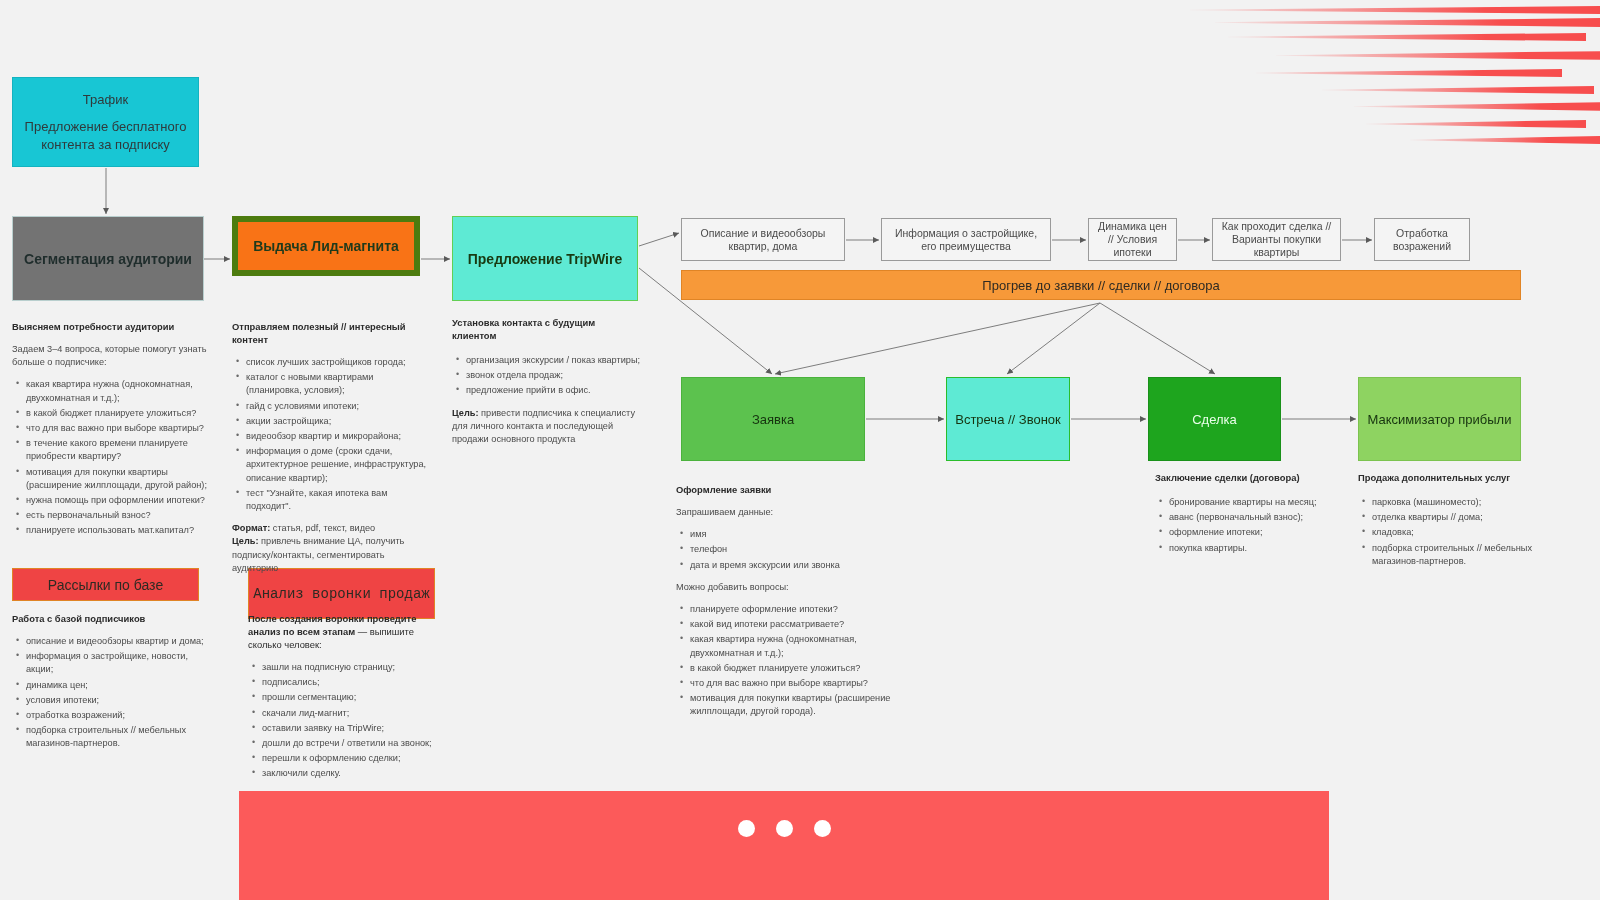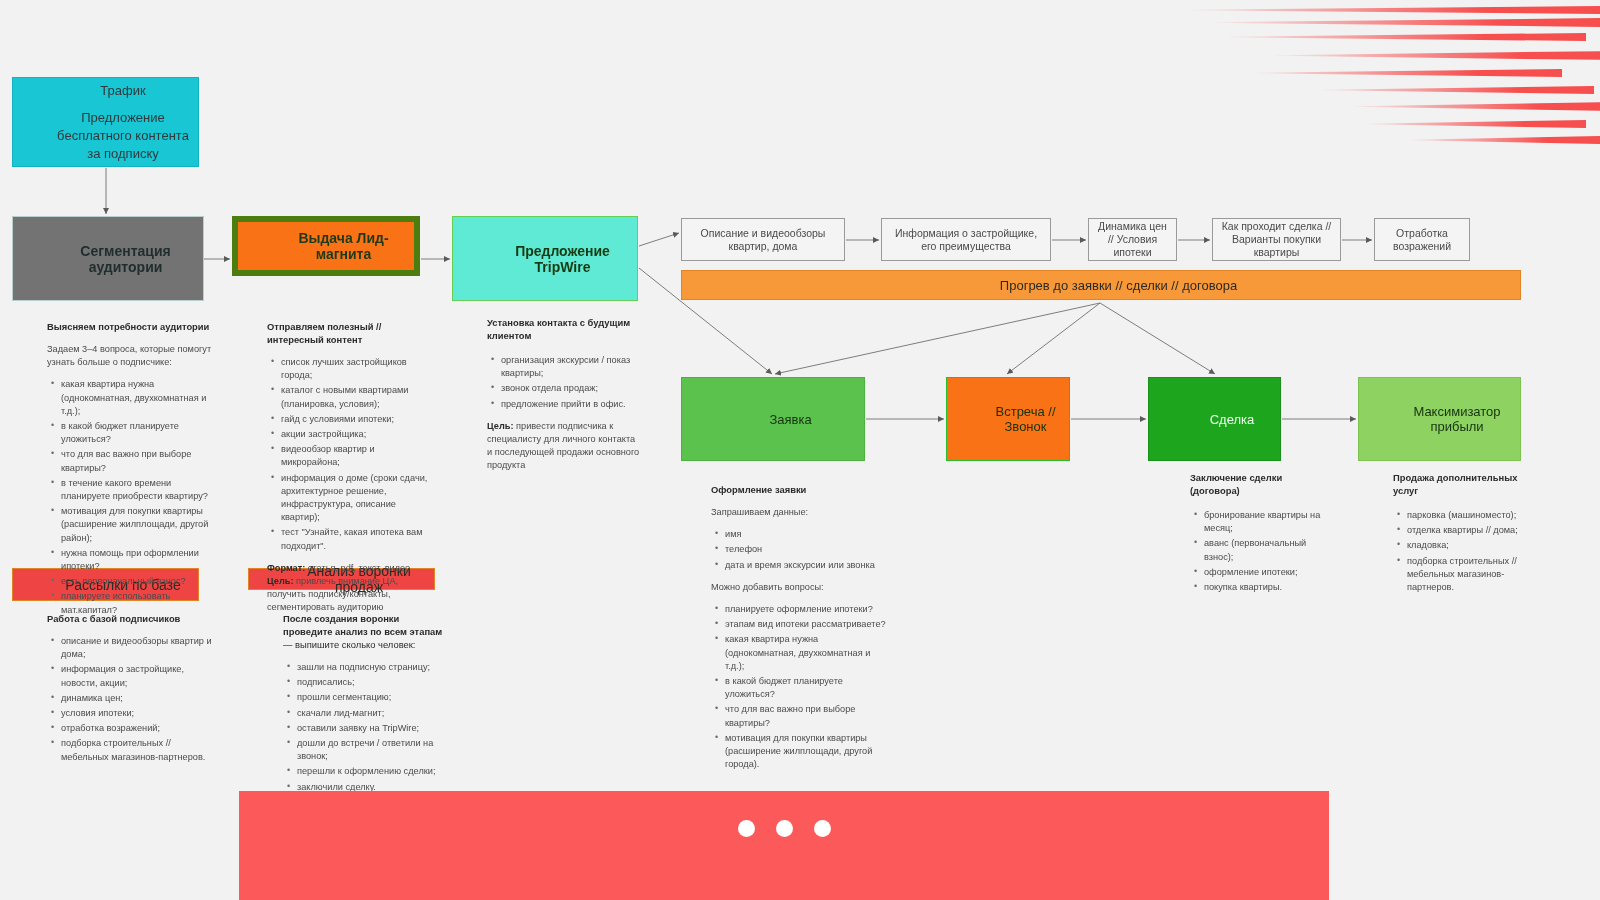--- a/index.html
+++ b/index.html
@@ -6,21 +6,21 @@
   html,body{margin:0;padding:0;}
   body{
     width:1600px;height:900px;
     background:#f2f2f2;
     font-family:"Liberation Sans", sans-serif;
     color:#3d3d3d;
     overflow:hidden;
     position:relative;
   }
   .canvas{position:absolute;inset:0;}
-  .abs{position:absolute;box-sizing:border-box;padding-left:35px;}
+  .abs{position:absolute;box-sizing:border-box;}
 
   
   .stripes{position:absolute;top:0;right:0;width:500px;height:150px;overflow:hidden;pointer-events:none;}
   .stripe{position:absolute;right:0;background:linear-gradient(to right,rgba(247,78,78,0.05),#f74e4e 72%);}
 
   
   .bottom-bar{position:absolute;left:239px;top:791px;width:1090px;height:109px;background:#fc5a5a;}
   .dots{position:absolute;left:0;right:0;top:29px;display:flex;justify-content:center;gap:21px;}
   .dot{width:17px;height:17px;border-radius:50%;background:#ffffff;}
 
@@ -63,30 +63,30 @@
 
   .box-progrev{
     left:681px;top:270px;width:840px;height:30px;
     background:#f79939;border:1px solid #e08425;
     font-size:13px;color:#2e2a23;
   }
 
   .box-green{font-size:13px;color:#16330f;}
   .g1{left:681px;top:377px;width:184px;height:84px;background:#5cc martin;}
   .g1{background:#5cc24e;border:1px solid #4bb23d;}
-  .g2{left:946px;top:377px;width:124px;height:84px;background:#f97316;border:1px solid #2bbd2b;}
+  .g2{left:946px;top:377px;width:124px;height:84px;background:#5eead4;border:1px solid #2bbd2b;}
   .g3{left:1148px;top:377px;width:133px;height:84px;background:#1ea51e;border:1px solid #1a911a;color:#eaffea;}
   .g4{left:1358px;top:377px;width:163px;height:84px;background:#8ed361;border:1px solid #7cc34f;}
 
   .box-orange-lbl{
     background:#ef4444;border:1px solid #e08425;
     font-size:14px;color:#2e2a23;
   }
   .o1{left:12px;top:568px;width:187px;height:33px;}
-  .o2{left:248px;top:568px;width:187px;height:22px;}
+  .o2{left:248px;top:568px;width:187px;height:51px;font-family:Liberation Mono, monospace;}
 
   
   .tblock{font-size:9.2px;line-height:13.2px;color:#4b4b4b;}
   .tblock .hd{font-weight:bold;color:#2b2b2b;font-size:9.4px;line-height:13px;margin-bottom:10px;}
   .tblock p{margin:0 0 9px 0;}
   .tblock ul{margin:0 0 9px 0;padding-left:14px;list-style:none;}
   .tblock ul li{position:relative;margin-bottom:2px;}
   .tblock ul li:before{content:"\2022";position:absolute;left:-10px;top:-1px;font-size:9px;color:#6a6a6a;}
   .tblock .kv b{color:#2b2b2b;}
 
@@ -245,21 +245,21 @@
     <div class="hd">Оформление заявки</div>
     <p>Запрашиваем данные:</p>
     <ul>
         <li>имя</li>
         <li>телефон</li>
         <li>дата и время экскурсии или звонка</li>
       </ul>
     <p>Можно добавить вопросы:</p>
     <ul>
         <li>планируете оформление ипотеки?</li>
-        <li>этапам вид ипотеки рассматриваете?</li>
+        <li>какой вид ипотеки рассматриваете?</li>
         <li>какая квартира нужна (однокомнатная, двухкомнатная и т.д.);</li>
         <li>в какой бюджет планируете уложиться?</li>
         <li>что для вас важно при выборе квартиры?</li>
         <li>мотивация для покупки квартиры (расширение жилплощади, другой города).</li>
       </ul>
   </div>
 
   <div class="abs tblock tb5">
     <div class="hd">Заключение сделки (договора)</div>
     <ul>

